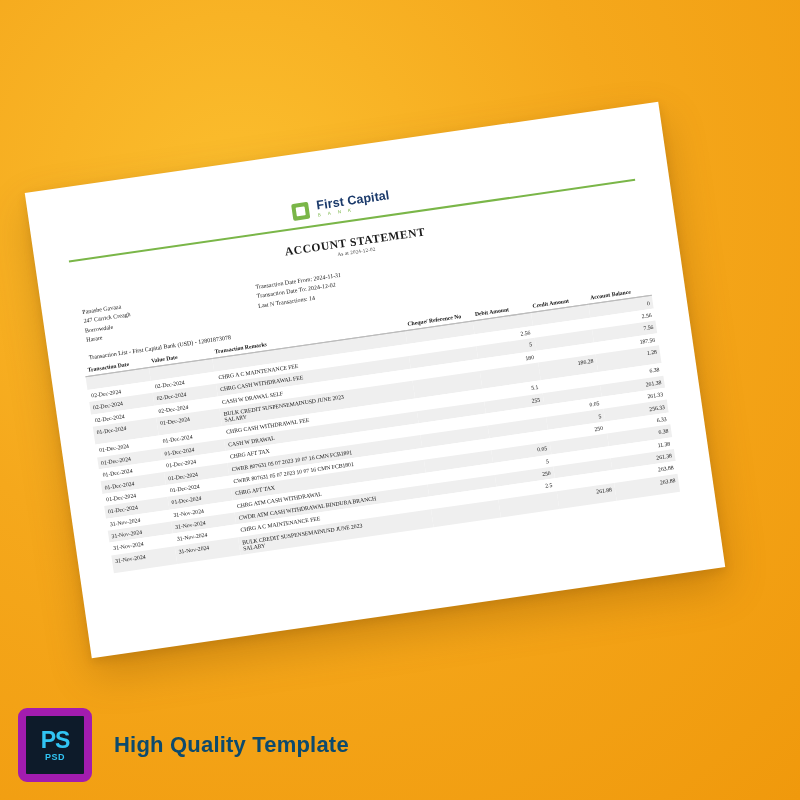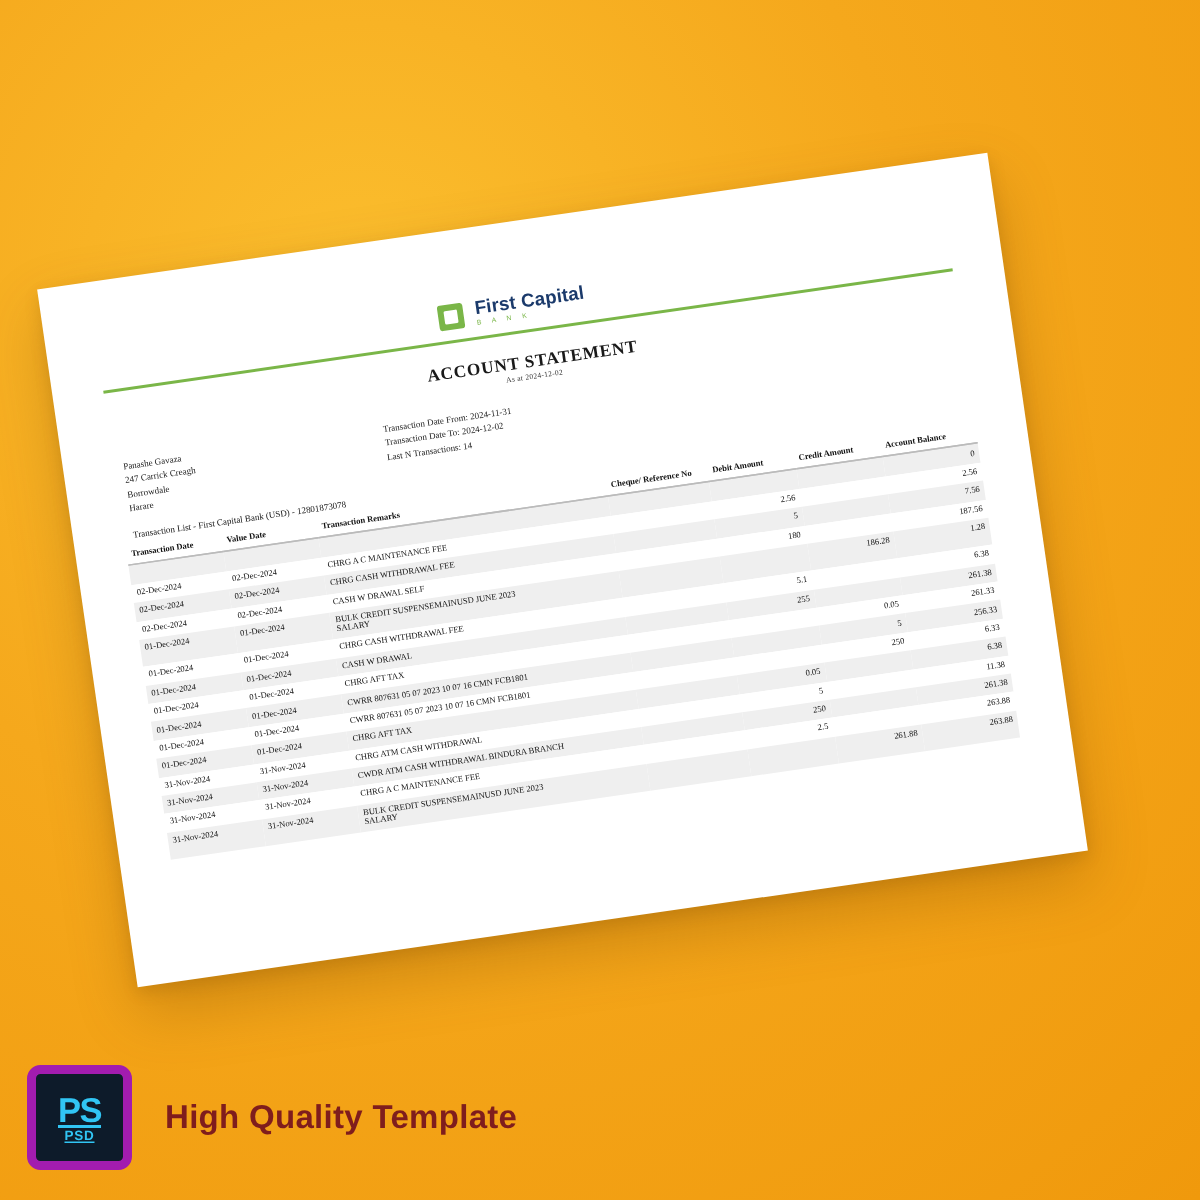--- a/index.html
+++ b/index.html
@@ -172,46 +172,45 @@
     display: flex;
     align-items: center;
     padding-left: 18px;
     box-sizing: border-box;
   }
   .ps-badge {
     width: 58px;
     height: 58px;
     border-radius: 9px;
     background: #0d1b2a;
-    border: 6px solid #a21caf;
+    border: 8px solid #a21caf;
     color: #31c5f4;
     display: flex;
     flex-direction: column;
     align-items: center;
     justify-content: center;
     font-family: "Liberation Sans", sans-serif;
     flex: 0 0 auto;
-    text-decoration: underline;
   }
   .ps-badge .ps-top {
     font-size: 23px;
     font-weight: bold;
     line-height: 1;
     letter-spacing: -1px;
   }
   .ps-badge .ps-bot {
     font-size: 9px;
     font-weight: bold;
     margin-top: 0;
     letter-spacing: 0.5px;
   }
   .footer-text {
     margin-left: 22px;
     font-family: "Liberation Sans", sans-serif;
-    color: #7f1d1d;
+    color: #0c4a6e;
   }
   .footer-line1 {
     font-size: 22px;
     font-weight: bold;
     letter-spacing: 0.2px;
   }
   .footer-line2 {
     font-size: 19px;
     font-weight: bold;
     margin-top: 4px;

